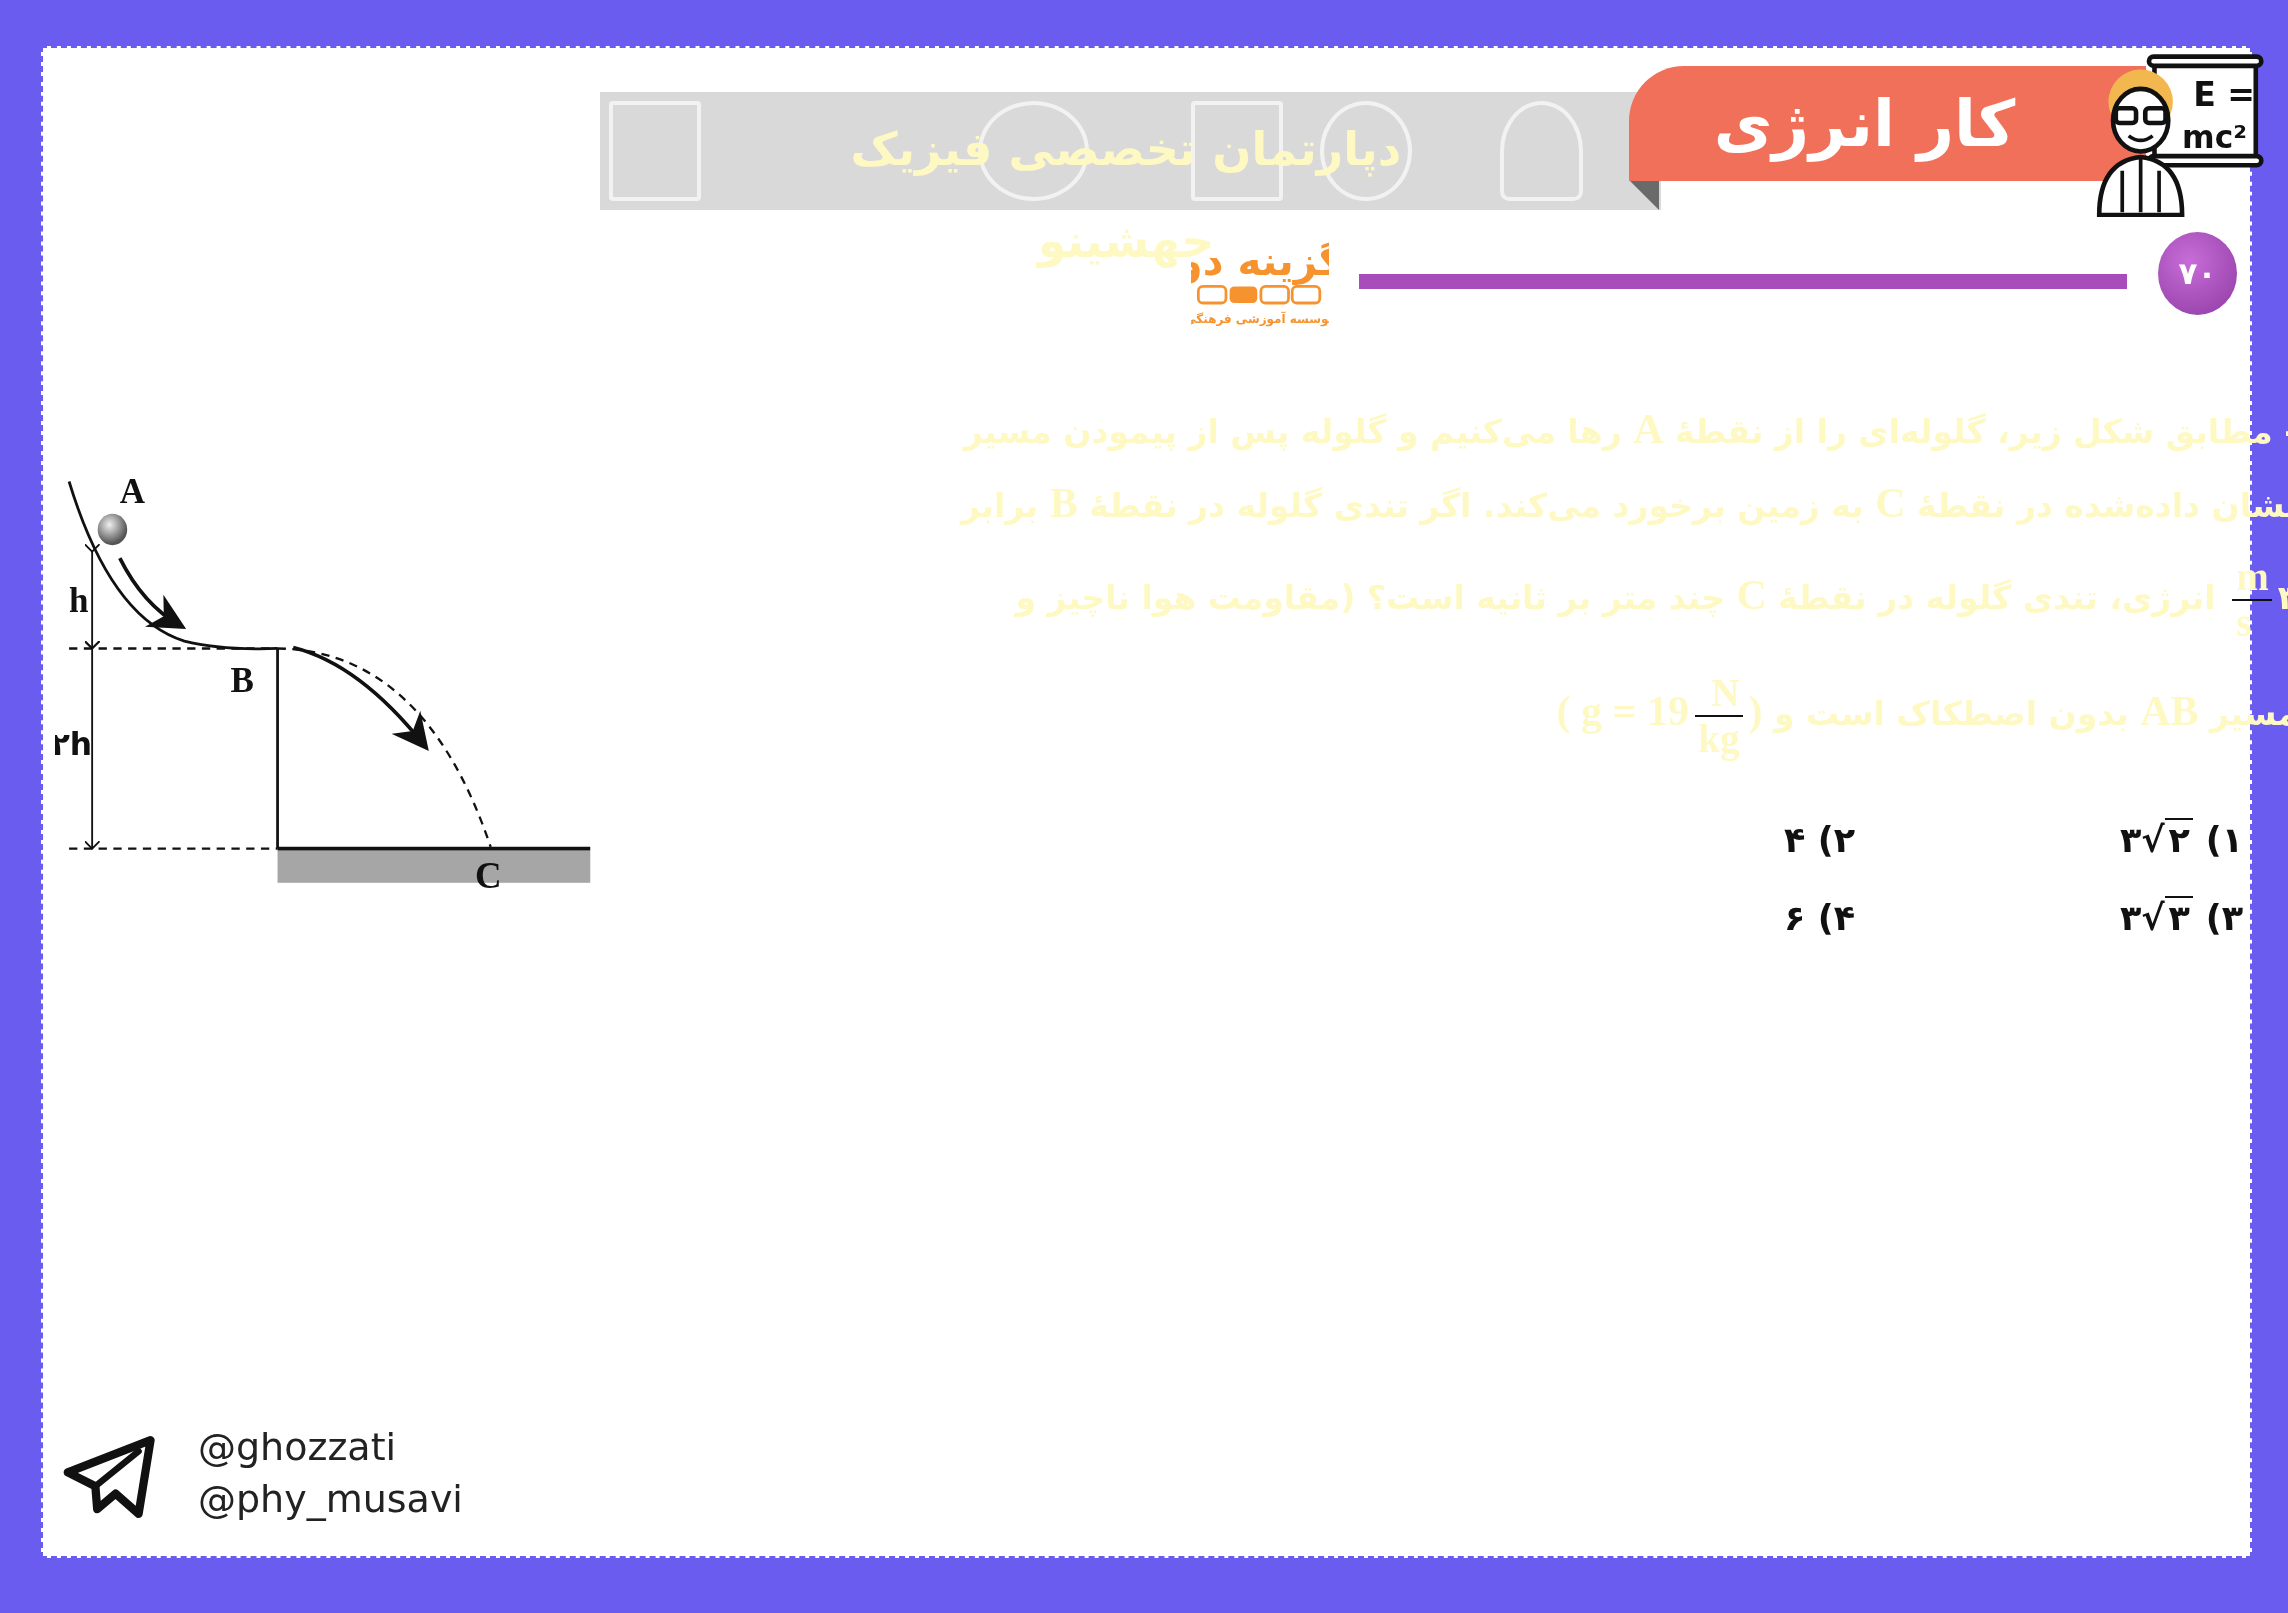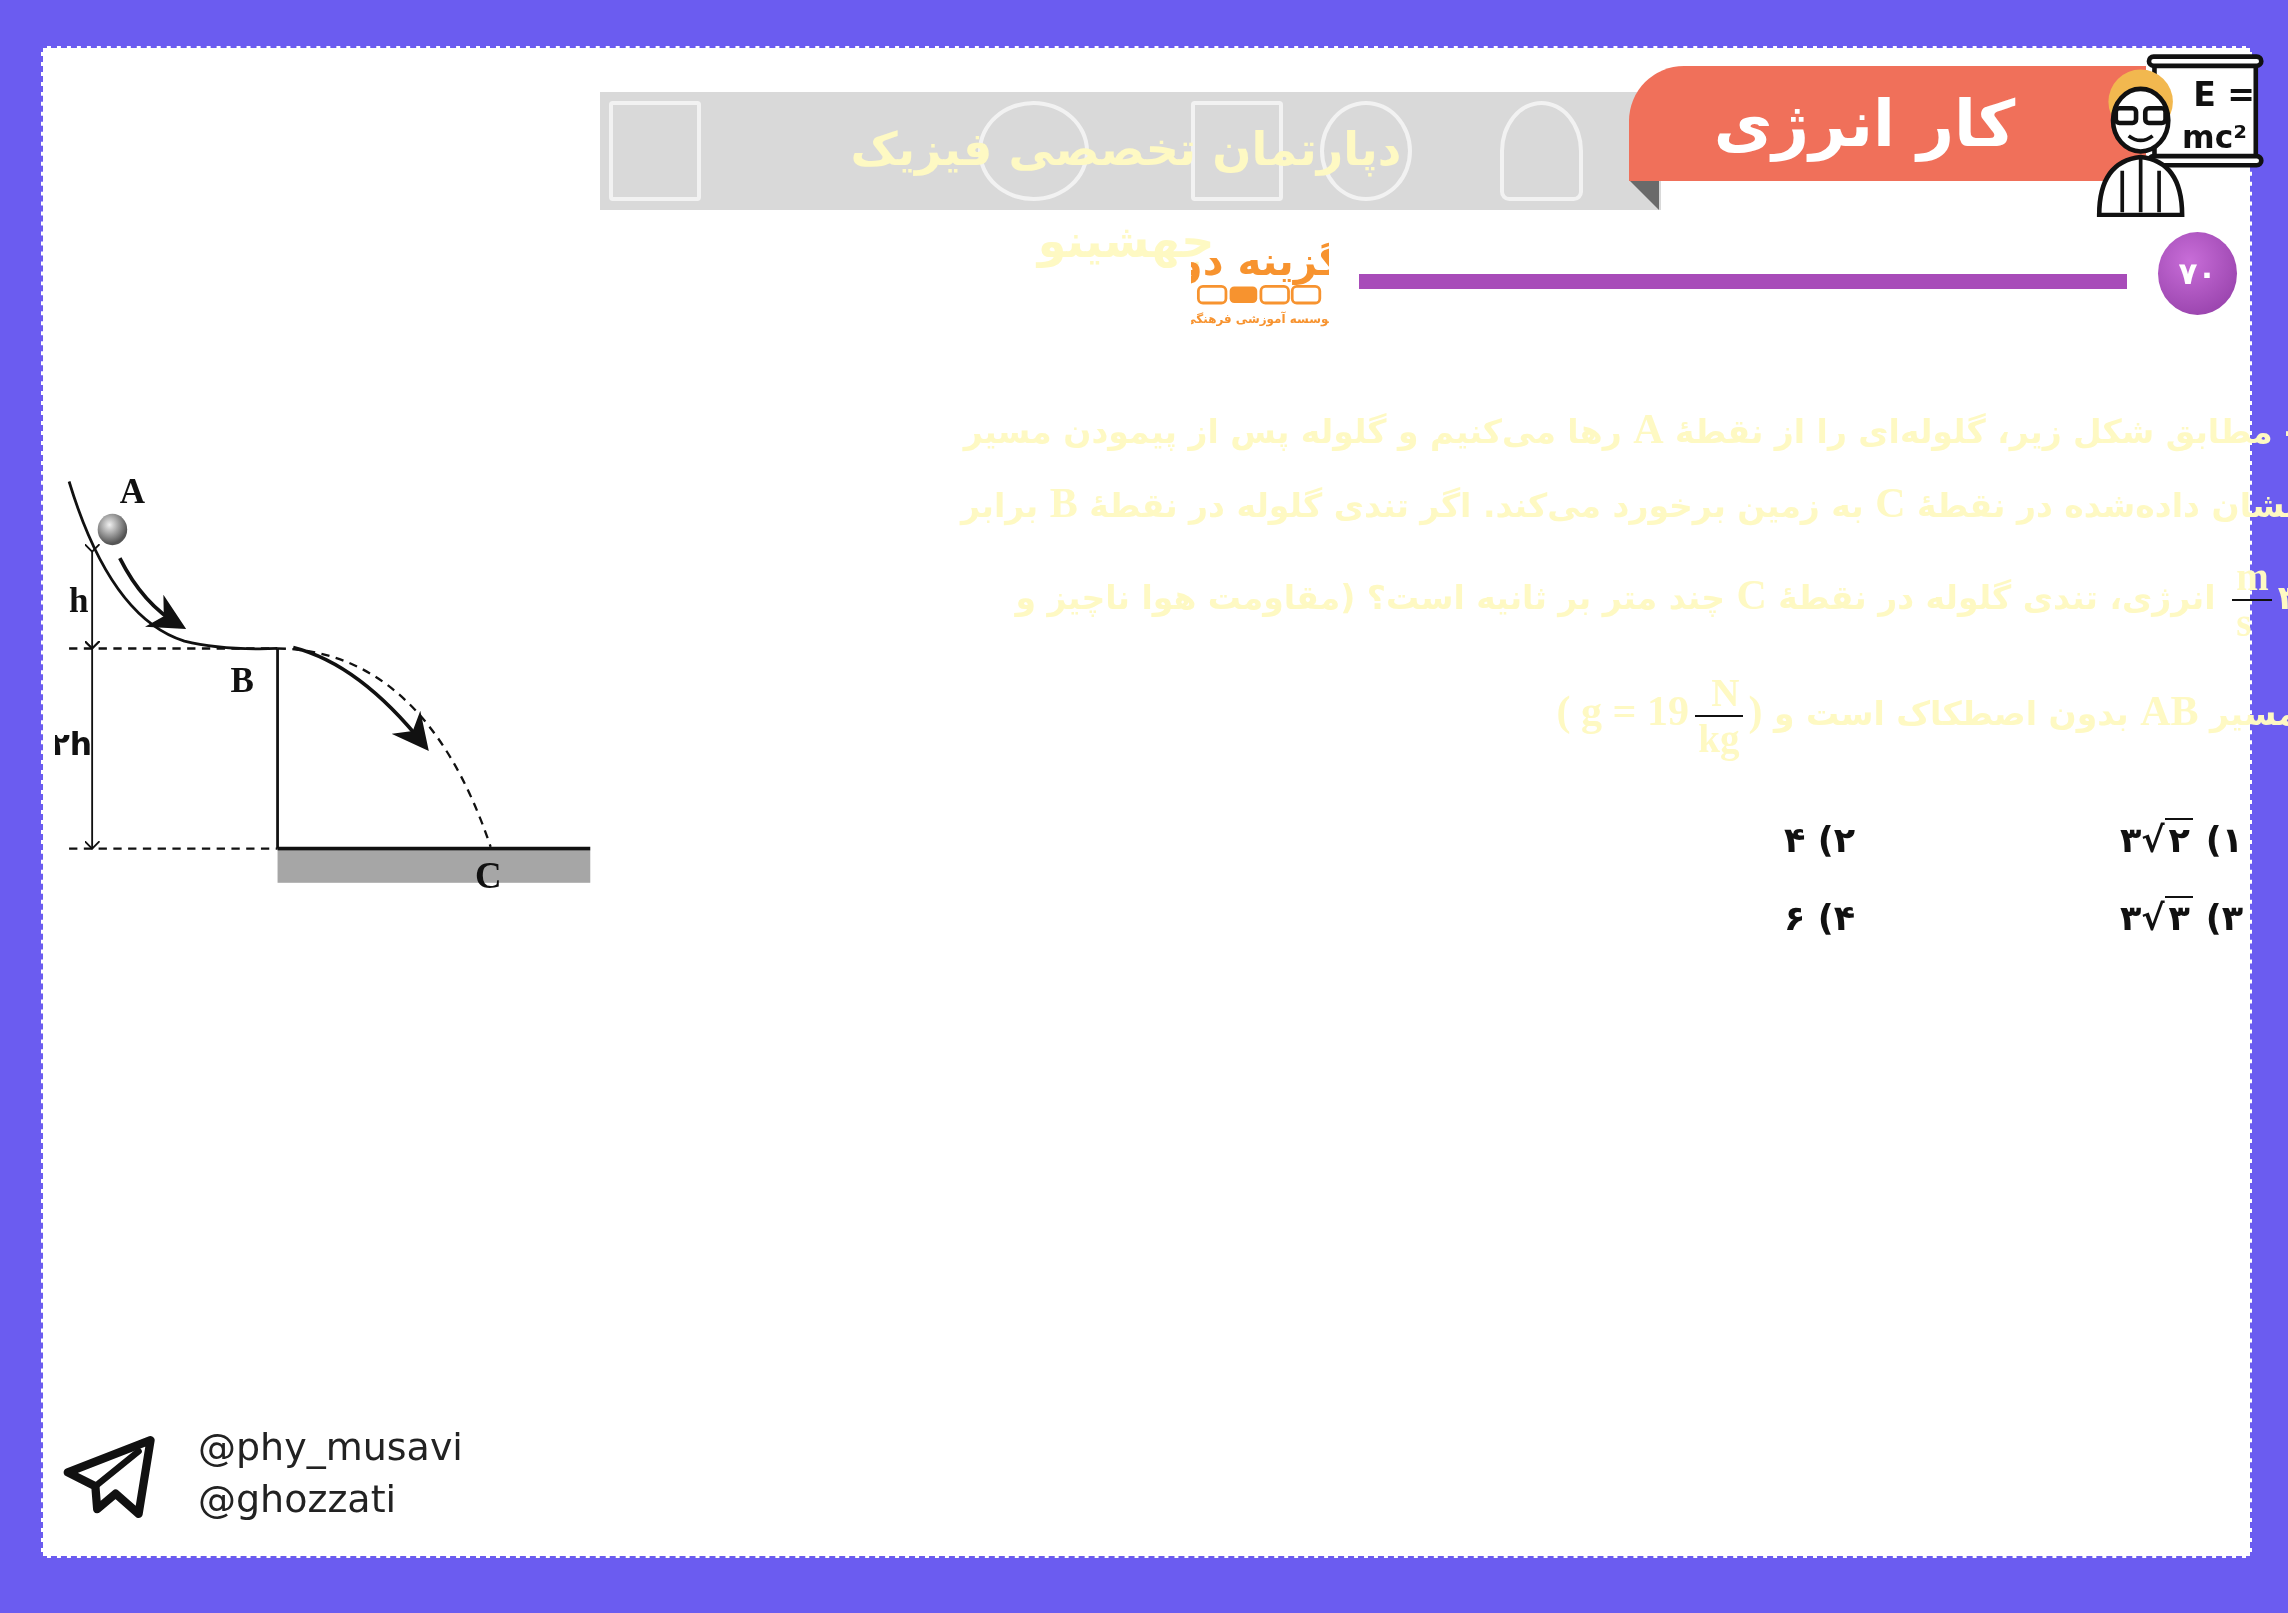--- a/index.html
+++ b/index.html
@@ -218,16 +218,16 @@
   <text x="455" y="473" font-family="Liberation Serif, serif" font-weight="bold" font-size="40" fill="#111">C</text>
   <text x="15" y="173" font-family="Liberation Serif, serif" font-weight="bold" font-size="38" fill="#111">h</text>
   <text x="-5" y="328" font-family="DejaVu Sans, sans-serif" font-weight="bold" font-size="34" fill="#111">۲h</text>
 </svg>
 
 <svg class="tg-icon" viewBox="0 0 110 100">
   <path d="M8 45 L98 10 L85 90 L60 68 L40 85 L38 60 Z" fill="none" stroke="#111" stroke-width="9" stroke-linejoin="round"></path>
   <path d="M38 60 L85 22" stroke="#111" stroke-width="7" stroke-linecap="round"></path>
 </svg>
 <div class="handles">
+  <div>@ghozzati</div>
   <div>@phy_musavi</div>
-  <div>@ghozzati</div>
 </div>
 
 
 </body></html>

